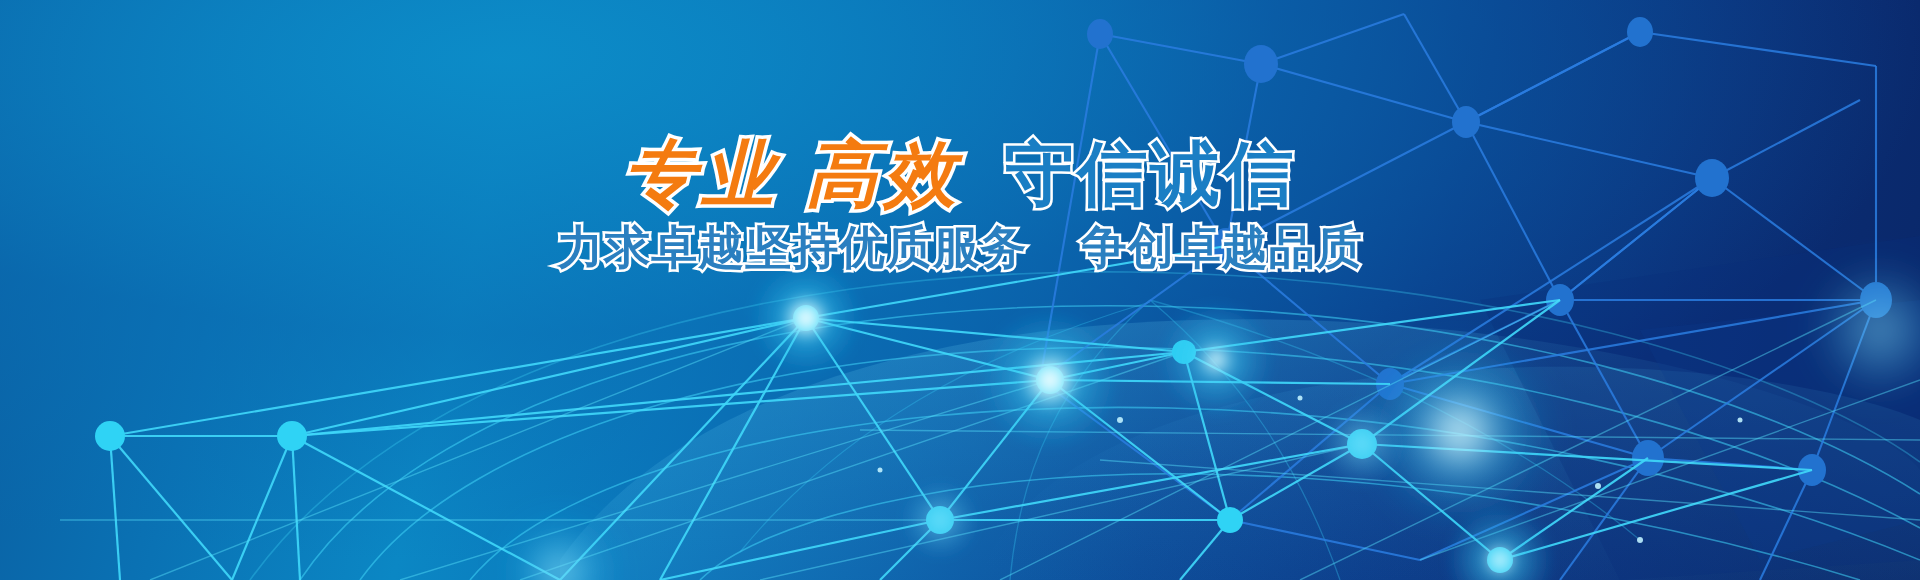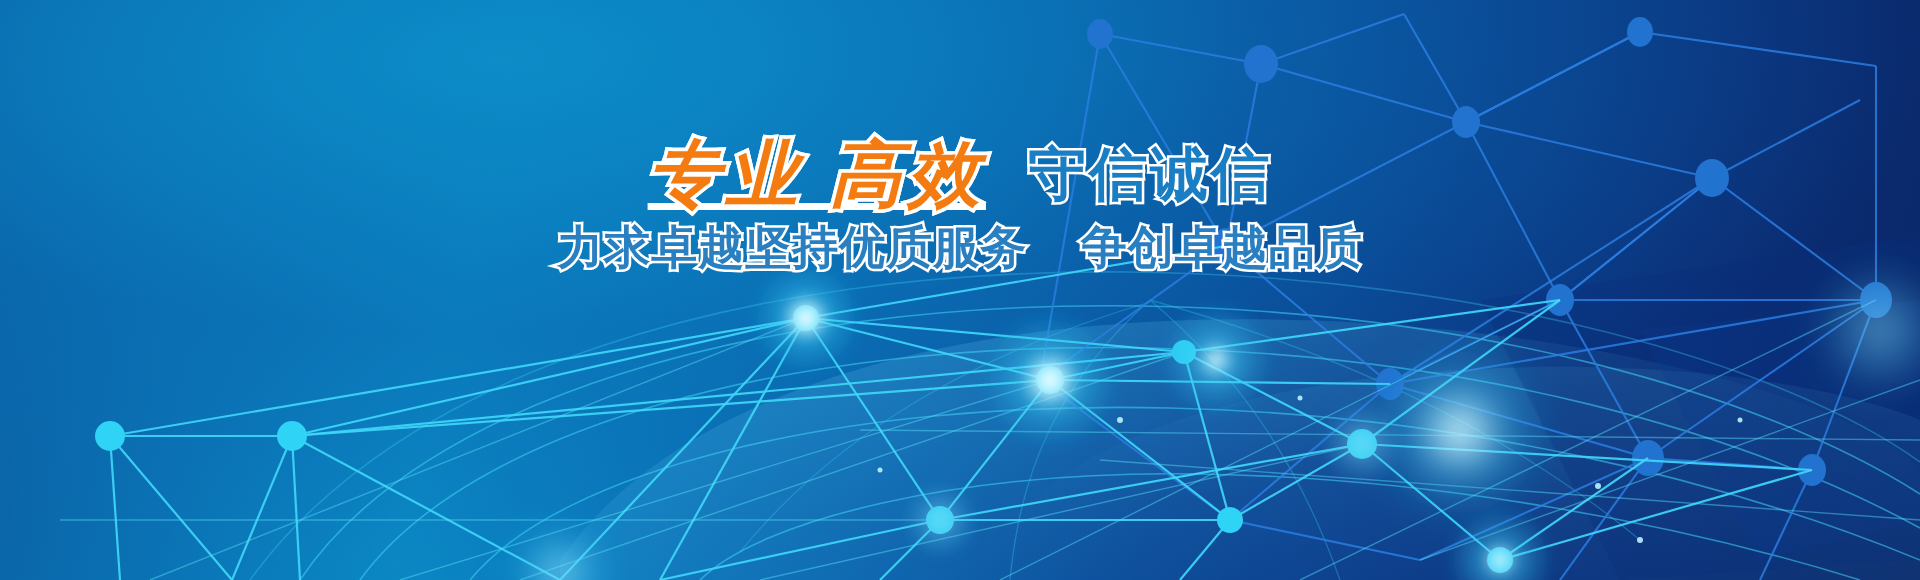--- a/index.html
+++ b/index.html
@@ -46,24 +46,23 @@
   .hl-accent{
     font-size:72px;
     font-weight:700;
     font-style:italic;
     letter-spacing:6px;
     color:#f47b10;
     -webkit-text-stroke:7px #ffffff;
     paint-order:stroke fill;
     text-shadow:0 0 1px rgba(255,255,255,.9);
     vertical-align:middle;
-    text-decoration:underline;
   }
   .hl-white{
-    font-size:58px;
+    font-size:70px;
     font-weight:700;
     letter-spacing:3px;
     color:#1a7ec4;
     -webkit-text-stroke:5px #ffffff;
     paint-order:stroke fill;
     margin-left:38px;
     vertical-align:middle;
   }
   .subhead{
     position:absolute;

